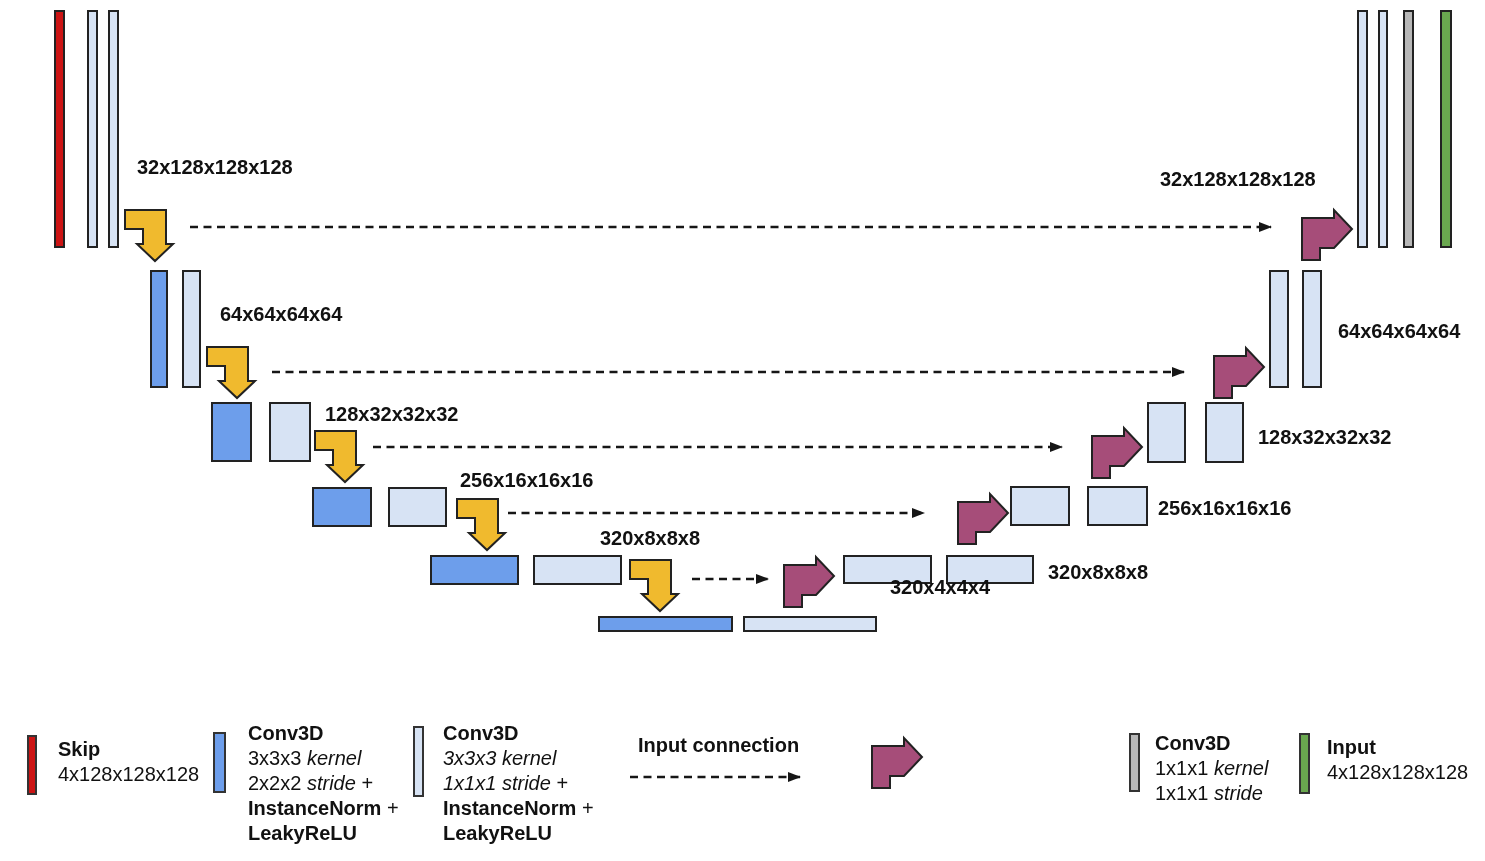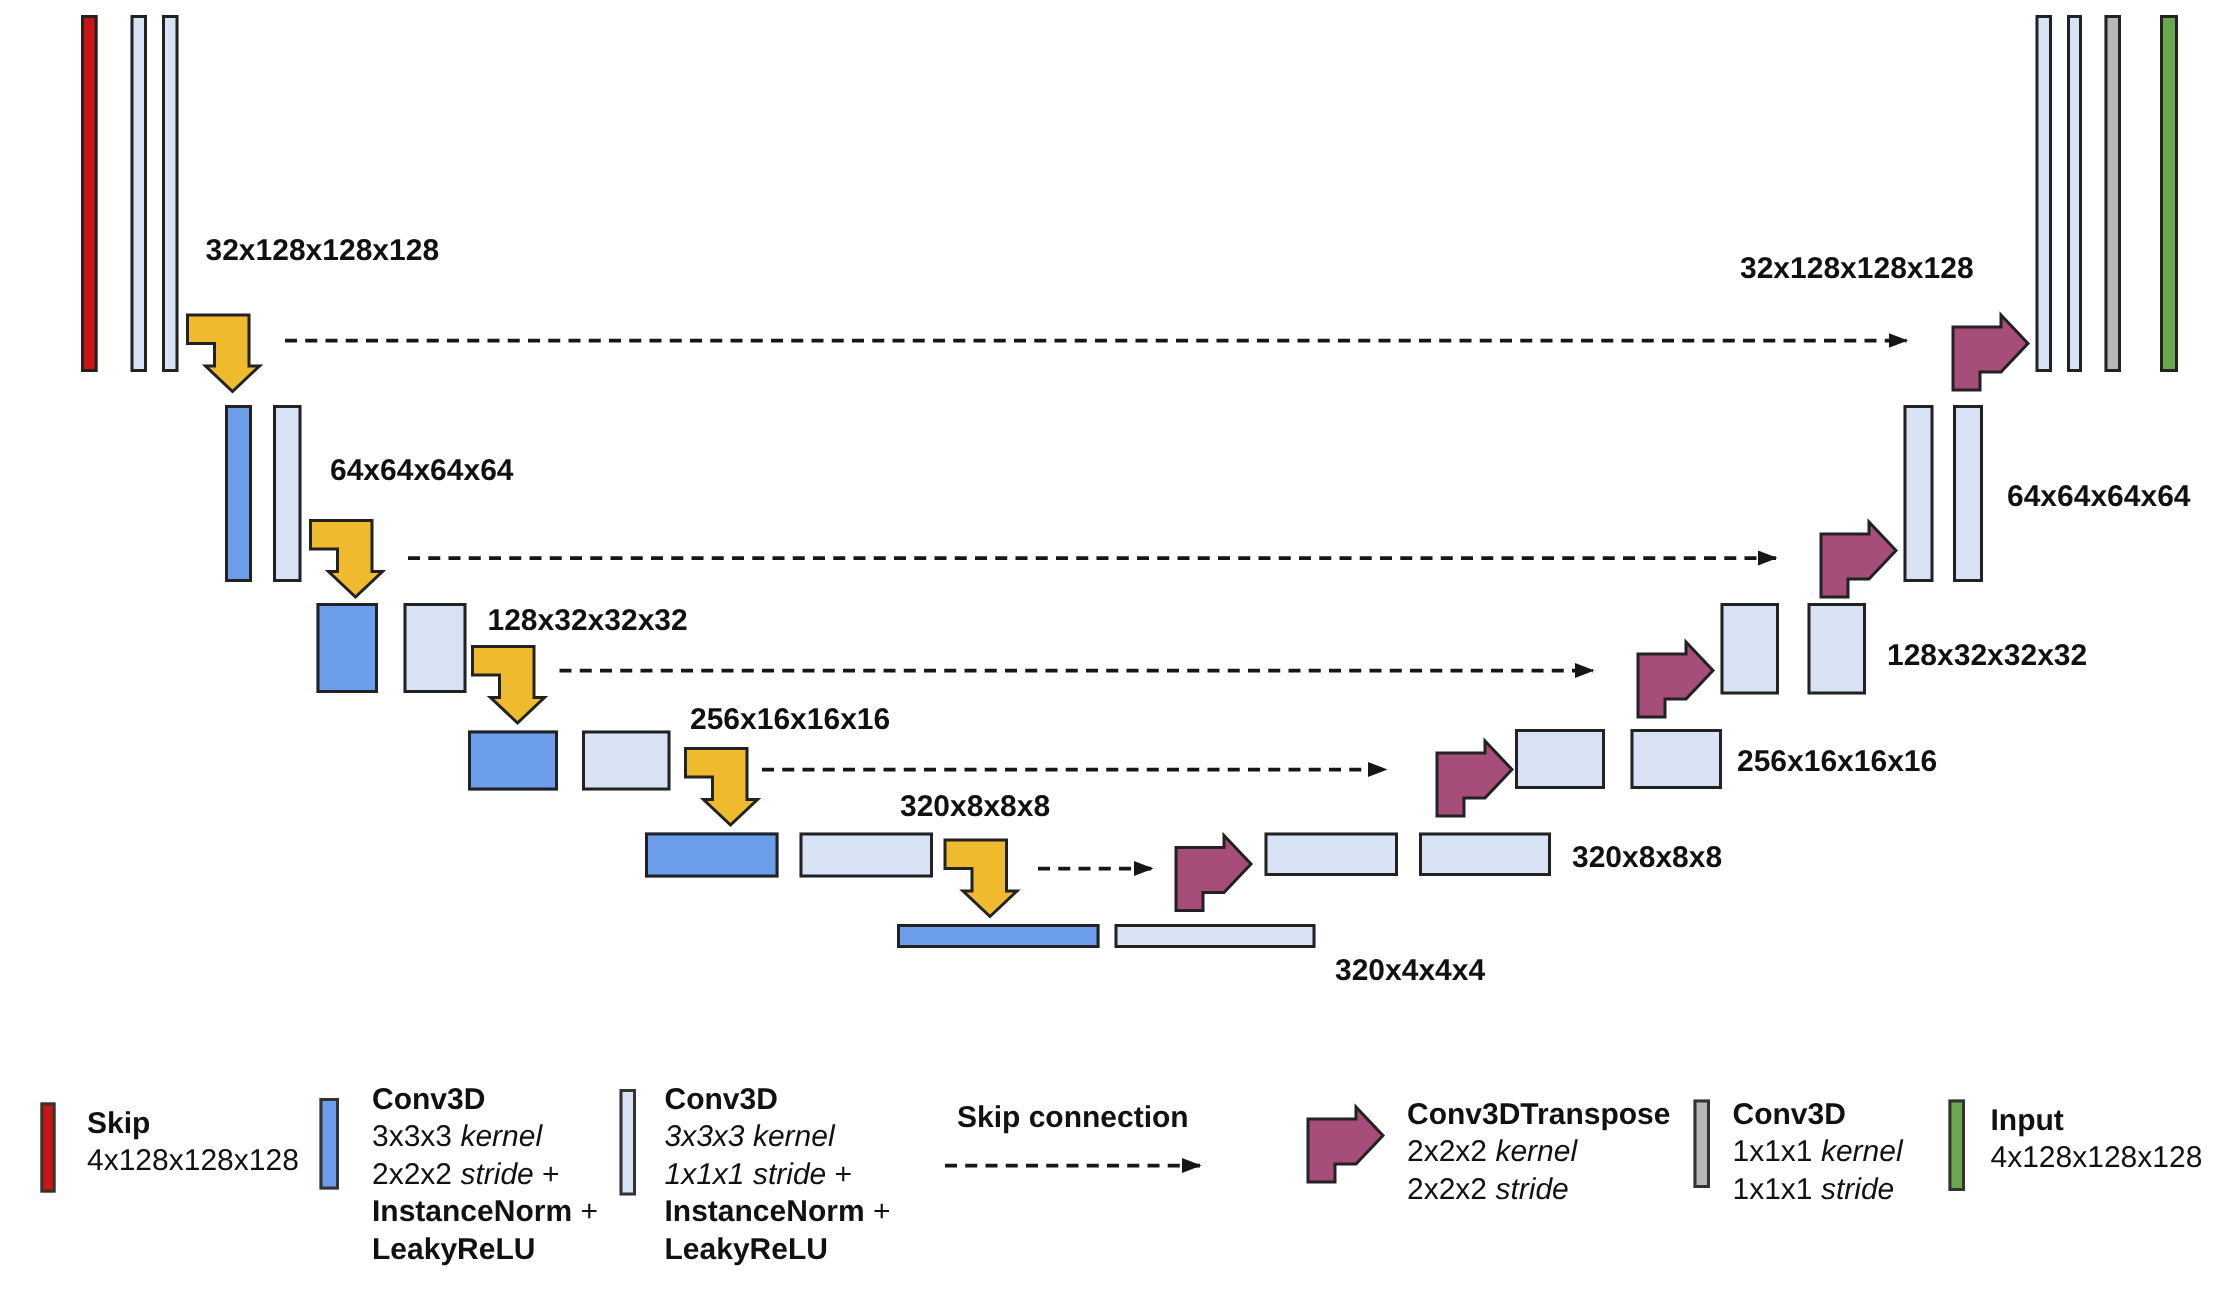--- a/index.html
+++ b/index.html
@@ -80,21 +80,21 @@
   <div class="blk f-light" style="left:1357px;top:10px;width:11px;height:238px"></div>
   <div class="blk f-light" style="left:1378px;top:10px;width:10px;height:238px"></div>
   <div class="blk f-gray" style="left:1403px;top:10px;width:11px;height:238px"></div>
   <div class="blk f-green" style="left:1440px;top:10px;width:12px;height:238px"></div>
 
   <div class="dim-label" style="left:137px;top:156px">32x128x128x128</div>
   <div class="dim-label" style="left:220px;top:303px">64x64x64x64</div>
   <div class="dim-label" style="left:325px;top:403px">128x32x32x32</div>
   <div class="dim-label" style="left:460px;top:469px">256x16x16x16</div>
   <div class="dim-label" style="left:600px;top:527px">320x8x8x8</div>
-  <div class="dim-label" style="left:890px;top:636px">320x4x4x4</div>
+  <div class="dim-label" style="left:890px;top:576px">320x4x4x4</div>
   <div class="dim-label" style="left:1048px;top:561px">320x8x8x8</div>
   <div class="dim-label" style="left:1158px;top:497px">256x16x16x16</div>
   <div class="dim-label" style="left:1258px;top:426px">128x32x32x32</div>
   <div class="dim-label" style="left:1338px;top:320px">64x64x64x64</div>
   <div class="dim-label" style="left:1160px;top:168px">32x128x128x128</div>
 
   <svg id="arrow-overlay" width="1485" height="861" viewBox="0 0 1485 861">
     <defs>
       <marker id="ah" markerUnits="userSpaceOnUse" markerWidth="14" markerHeight="12" refX="12" refY="5" orient="auto">
         <path d="M0,0 L13,5 L0,10 z" fill="#161616"></path>
@@ -147,28 +147,23 @@
   <div class="lg-swatch f-light" style="left:413px;top:726px;width:11px;height:71px"></div>
   <div class="lg-col" style="left:443px;top:721px">
     <div class="lg-title">Conv3D</div>
     <div class="lg-line it"><span>3x3x3</span> <span>kernel</span></div>
     <div class="lg-line"><span class="it">1x1x1</span> <span class="it">stride</span> <span>+</span></div>
     <div class="lg-line b"><span>InstanceNorm</span> <span class="plain">+</span></div>
     <div class="lg-line b">LeakyReLU</div>
   </div>
 
   <div class="lg-col" style="left:638px;top:733px">
-    <div class="lg-title">Skip connection</div>
+    <div class="lg-title">Input connection</div>
   </div>
 
-  <div class="lg-col" style="left:938px;top:731px">
-    <div class="lg-title">Conv3DTranspose</div>
-    <div class="lg-line"><span>2x2x2</span> <span class="it">kernel</span></div>
-    <div class="lg-line"><span>2x2x2</span> <span class="it">stride</span></div>
-  </div>
 
   <div class="lg-swatch f-gray" style="left:1129px;top:733px;width:11px;height:59px"></div>
   <div class="lg-col" style="left:1155px;top:731px">
     <div class="lg-title">Conv3D</div>
     <div class="lg-line"><span>1x1x1</span> <span class="it">kernel</span></div>
     <div class="lg-line"><span>1x1x1</span> <span class="it">stride</span></div>
   </div>
 
   <div class="lg-swatch f-green" style="left:1299px;top:733px;width:11px;height:61px"></div>
   <div class="lg-col" style="left:1327px;top:735px">

